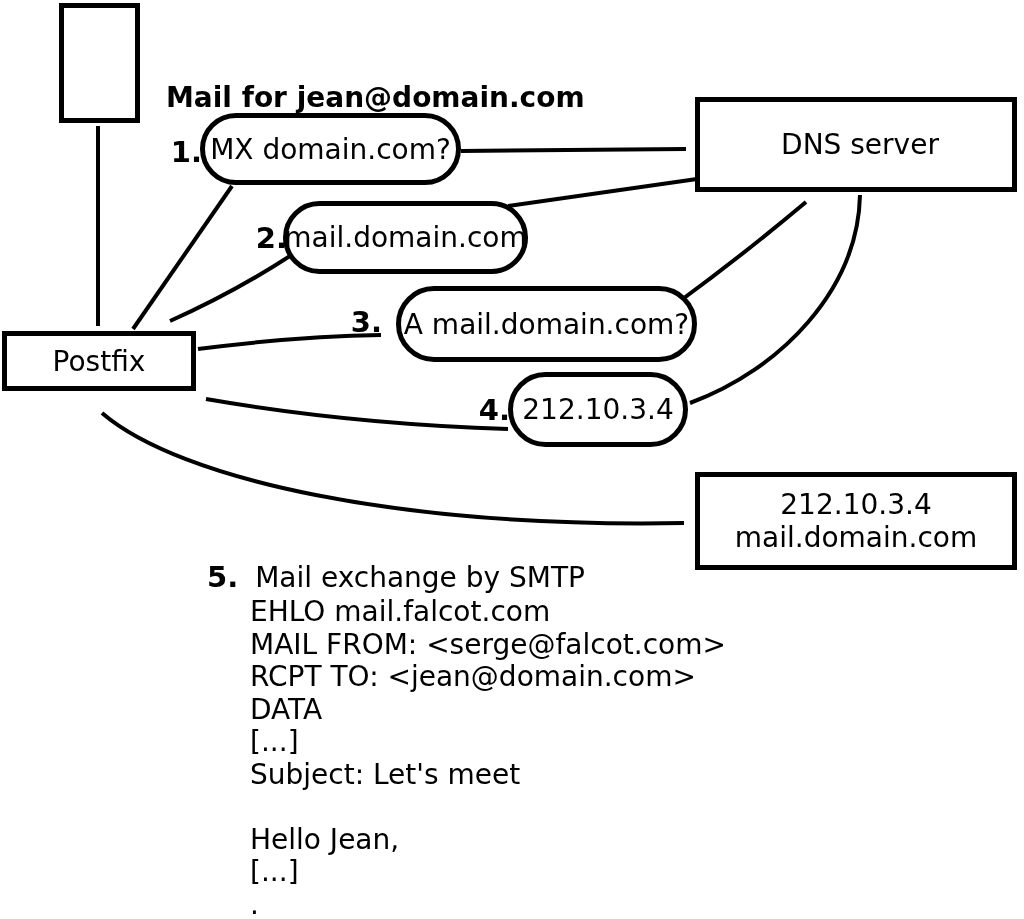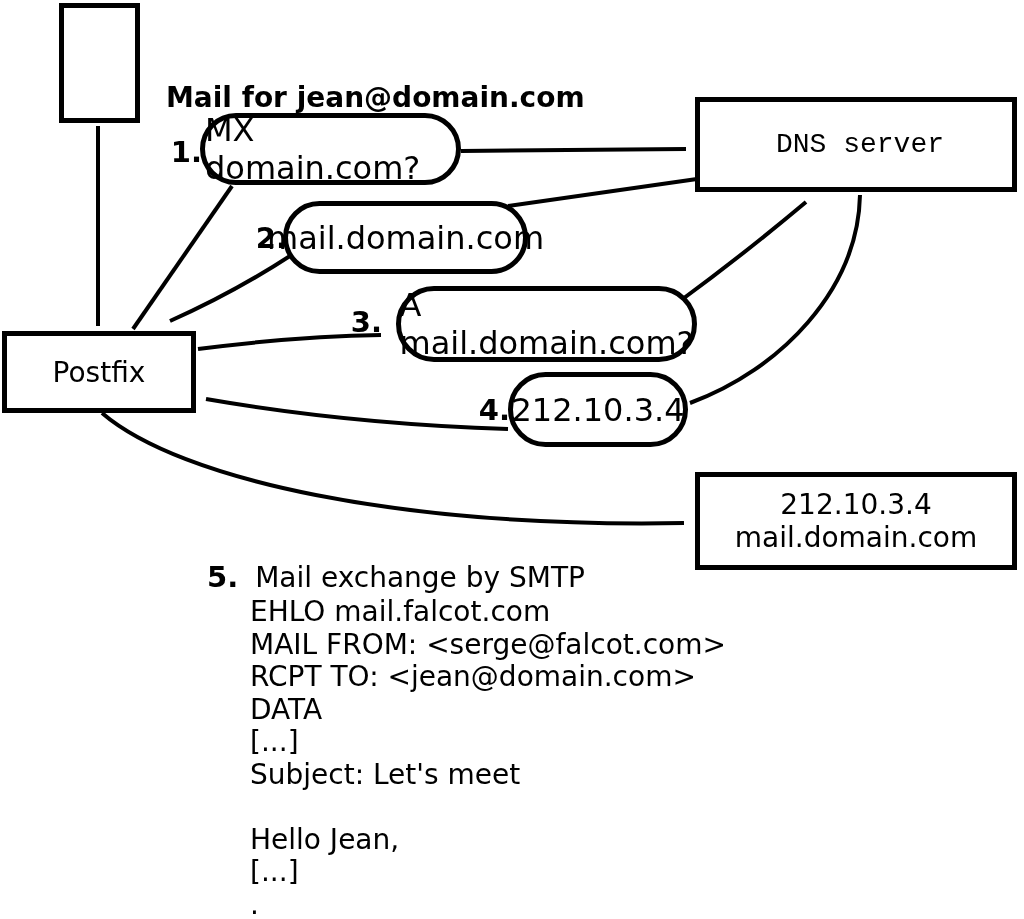--- a/index.html
+++ b/index.html
@@ -38,21 +38,21 @@
     box-sizing: border-box;
   }
   .pill {
     position: absolute;
     background: #ffffff;
     border: 5px solid #000000;
     border-radius: 40px;
     display: flex;
     align-items: center;
     justify-content: center;
-    font-size: 32px;
+    font-size: 28px;
     box-sizing: border-box;
   }
   .step-num {
     position: absolute;
     font-size: 29px;
     font-weight: bold;
     line-height: 1;
     text-align: right;
   }
   .title-label {
@@ -109,25 +109,25 @@
     <path d="M 680,301 C 725,268 775,228 806,202" marker-end="url(#arr)"></path>
     <path d="M 860,195 C 858,290 780,370 690,403"></path>
     <path d="M 508,429 Q 350,424 206,399" marker-end="url(#arr)"></path>
     <path d="M 102,413 C 180,480 400,528 684,523" marker-end="url(#arr)"></path>
   </svg>
 
   <div class="node" style="left:59px; top:3px; width:81px; height:120px;"></div>
 
   <div class="title-label" style="left:166px; top:44px;">Mail for jean@domain.com</div>
 
-  <div class="node" style="left:2px; top:331px; width:194px; height:82px;">
+  <div class="node" style="left:2px; top:331px; width:194px; height:60px;">
     <span>Postfix</span>
   </div>
 
-  <div class="node" style="left:695px; top:97px; width:322px; height:95px; padding-left:8px;font-family:Liberation Mono, monospace;">
+  <div class="node" style="left:695px; top:97px; width:322px; height:95px; padding-left:8px;">
     <span>DNS server</span>
   </div>
 
   <div class="node" style="left:695px; top:472px; width:322px; height:98px;">
     <div class="dest-lines">
       <span>212.10.3.4</span>
       <span>mail.domain.com</span>
     </div>
   </div>
 

